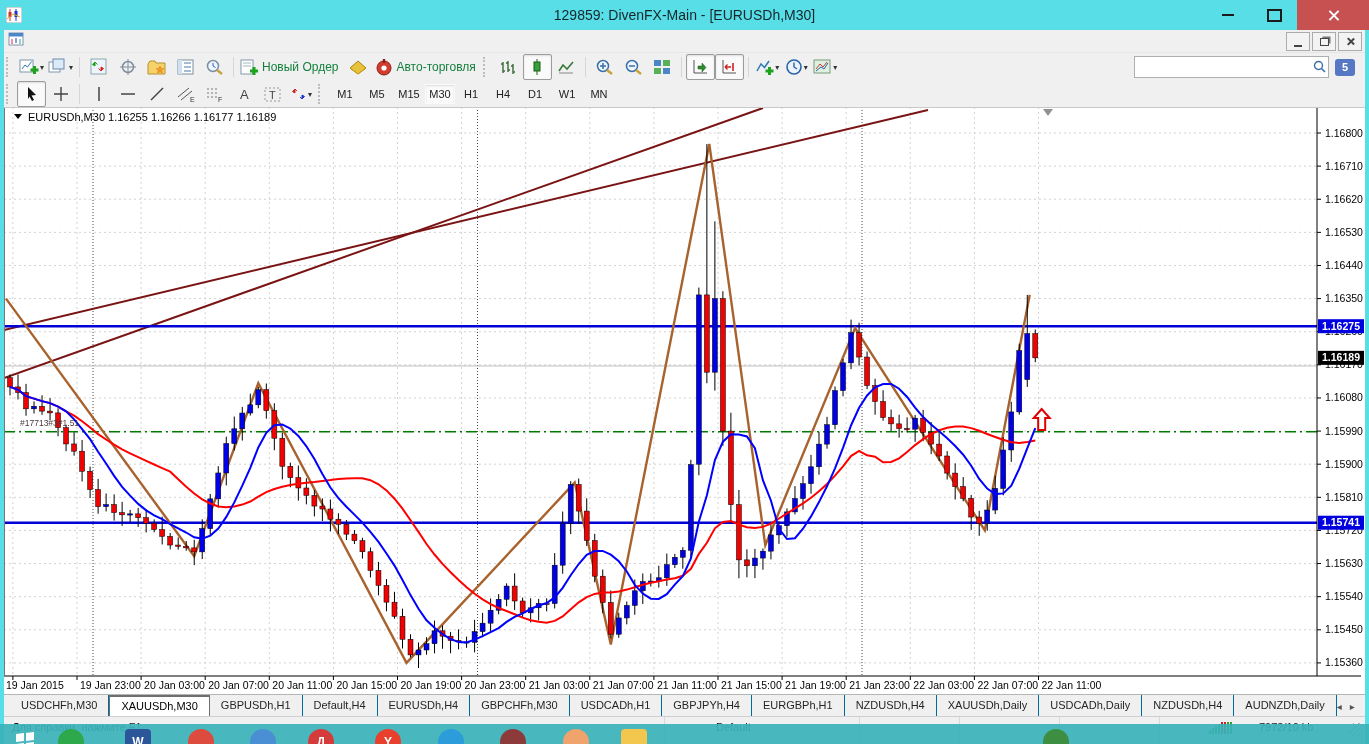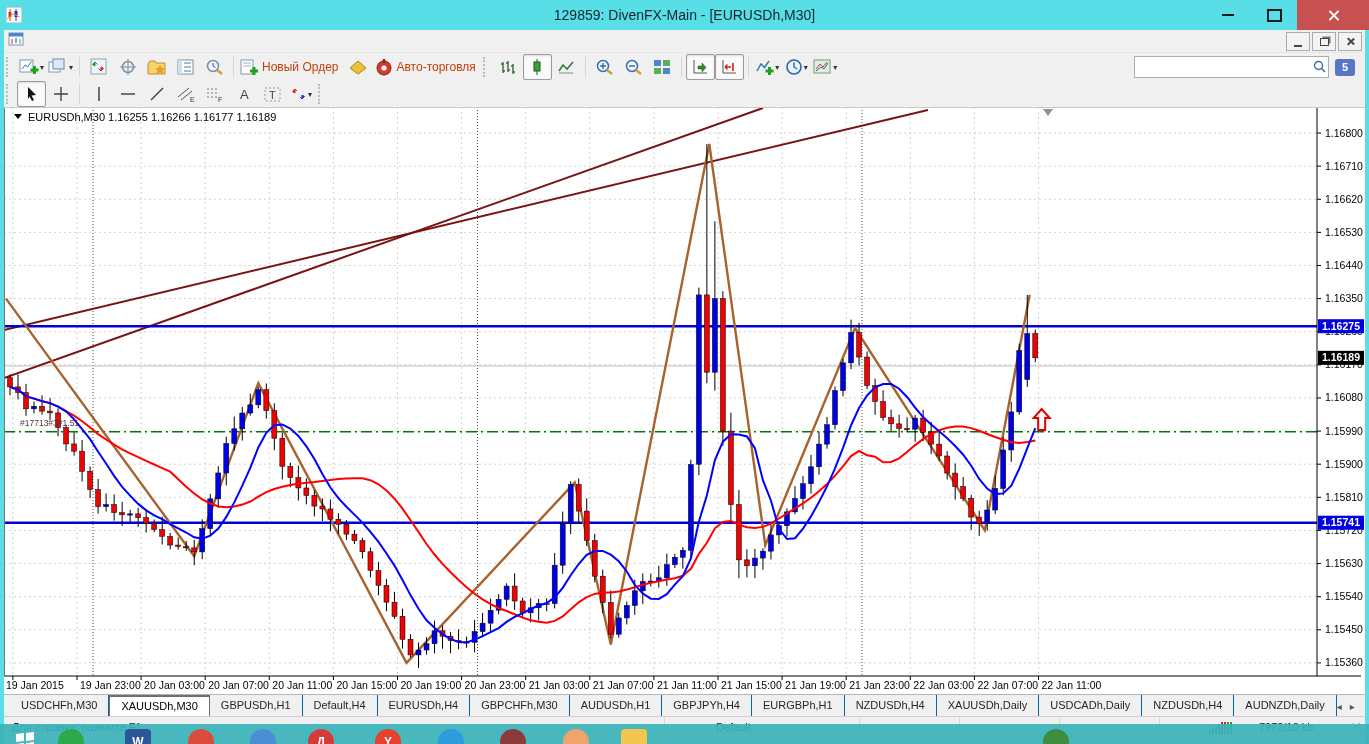--- a/index.html
+++ b/index.html
@@ -35,21 +35,21 @@
   .mx{position:relative;width:9px;height:9px}
   .mx::before,.mx::after{content:"";position:absolute;left:4px;top:0;width:1.5px;height:9px;background:#444}
   .mx::before{transform:rotate(45deg)}.mx::after{transform:rotate(-45deg)}
   
   .tbar{position:absolute;left:4px;right:4px;display:flex;align-items:center;background:#f0f0f0;z-index:6}
   #tb1{top:52px;height:28px;border-top:1px solid #e6e6e6;border-bottom:1px solid #e0e0e0}
   #tb2{top:81px;height:26px;border-bottom:1px solid #c9c9c9}
   .tb-btn{height:24px;min-width:25px;padding:0 1px;display:flex;align-items:center;justify-content:center;
           border:1px solid transparent;border-radius:2px}
   .pressed{background:#fafafa;border-color:#9c9c9c;box-shadow:inset 0 1px 2px rgba(0,0,0,.12)}
-  .lbl{font-size:12px;color:#c2410c;margin:0 3px;white-space:nowrap}
+  .lbl{font-size:12px;color:#15803d;margin:0 3px;white-space:nowrap}
   .caret{font-size:8px;color:#333;margin-left:1px}
   .grip{width:5px;height:20px;border-left:2px dotted #bcbcbc;margin:0 4px 0 2px}
   .sep{width:1px;height:20px;background:#d6d6d6;margin:0 4px}
   .search{margin-left:auto;display:flex;align-items:center}
   .search-box{position:relative}
   .search-box input{width:168px;height:18px;border:1px solid #aeaeae;font-size:11px;padding:1px 20px 1px 5px;
                     font-family:inherit;background:#fff}
   .mag{position:absolute;right:3px;top:3px}
   .notif{width:20px;height:17px;background:#5577c4;color:#fff;border-radius:3px;font-size:11px;font-weight:bold;
          display:flex;align-items:center;justify-content:center;margin:0 10px 0 6px}
@@ -375,20 +375,31 @@
       </svg>
   </span>
   <span class="tb-btn">
     <svg width="16" height="16">
         <path d="M4 7V3L1.5 5.5zM4 3l2 2" fill="#c22" stroke="#c22"></path>
       <path d="M11 9v4l2.5-2.5zM11 13l-2-2" fill="#23c" stroke="#23c"></path>
       </svg>
     <span class="caret">▾</span>
   </span>
   <span class="grip"></span>
+  <span id="tf-items" style="display:flex;align-items:center">
+      <span class="tf-btn">M1</span>
+      <span class="tf-btn">M5</span>
+      <span class="tf-btn">M15</span>
+      <span class="tf-btn pressed">M30</span>
+      <span class="tf-btn">H1</span>
+      <span class="tf-btn">H4</span>
+      <span class="tf-btn">D1</span>
+      <span class="tf-btn">W1</span>
+      <span class="tf-btn">MN</span>
+    </span>
 </div>
 
 <svg id="chart-svg" width="1361" height="587" viewBox="0 0 1361 587">
     <rect x="0" y="0" width="1361" height="587" fill="#fff"></rect>
     <line x1="8.9" y1="0" x2="8.9" y2="569" stroke="#d2d2d2" stroke-dasharray="2 3"></line>
     <line x1="73" y1="0" x2="73" y2="569" stroke="#d2d2d2" stroke-dasharray="2 3"></line>
     <line x1="137.1" y1="0" x2="137.1" y2="569" stroke="#d2d2d2" stroke-dasharray="2 3"></line>
     <line x1="201.2" y1="0" x2="201.2" y2="569" stroke="#d2d2d2" stroke-dasharray="2 3"></line>
     <line x1="265.29999999999995" y1="0" x2="265.29999999999995" y2="569" stroke="#d2d2d2" stroke-dasharray="2 3"></line>
     <line x1="329.4" y1="0" x2="329.4" y2="569" stroke="#d2d2d2" stroke-dasharray="2 3"></line>
@@ -774,21 +785,21 @@
     <text x="16" y="319" class="ord">#17713#3#1.51</text>
   </svg>
 
 <div class="tabsbar" id="tabs">
     <span class="tab">USDCHFh,M30</span>
     <span class="tab active">XAUUSDh,M30</span>
     <span class="tab">GBPUSDh,H1</span>
     <span class="tab">Default,H4</span>
     <span class="tab">EURUSDh,H4</span>
     <span class="tab">GBPCHFh,M30</span>
-    <span class="tab">AUDUSDh,H1</span>
+    <span class="tab">USDCADh,H1</span>
     <span class="tab">GBPJPYh,H4</span>
     <span class="tab">EURGBPh,H1</span>
     <span class="tab">NZDUSDh,H4</span>
     <span class="tab">XAUUSDh,Daily</span>
     <span class="tab">USDCADh,Daily</span>
     <span class="tab">NZDUSDh,H4</span>
     <span class="tab">AUDNZDh,Daily</span>
     <span class="tab-scroll">
       <span>◂</span>
       <span>▸</span>

